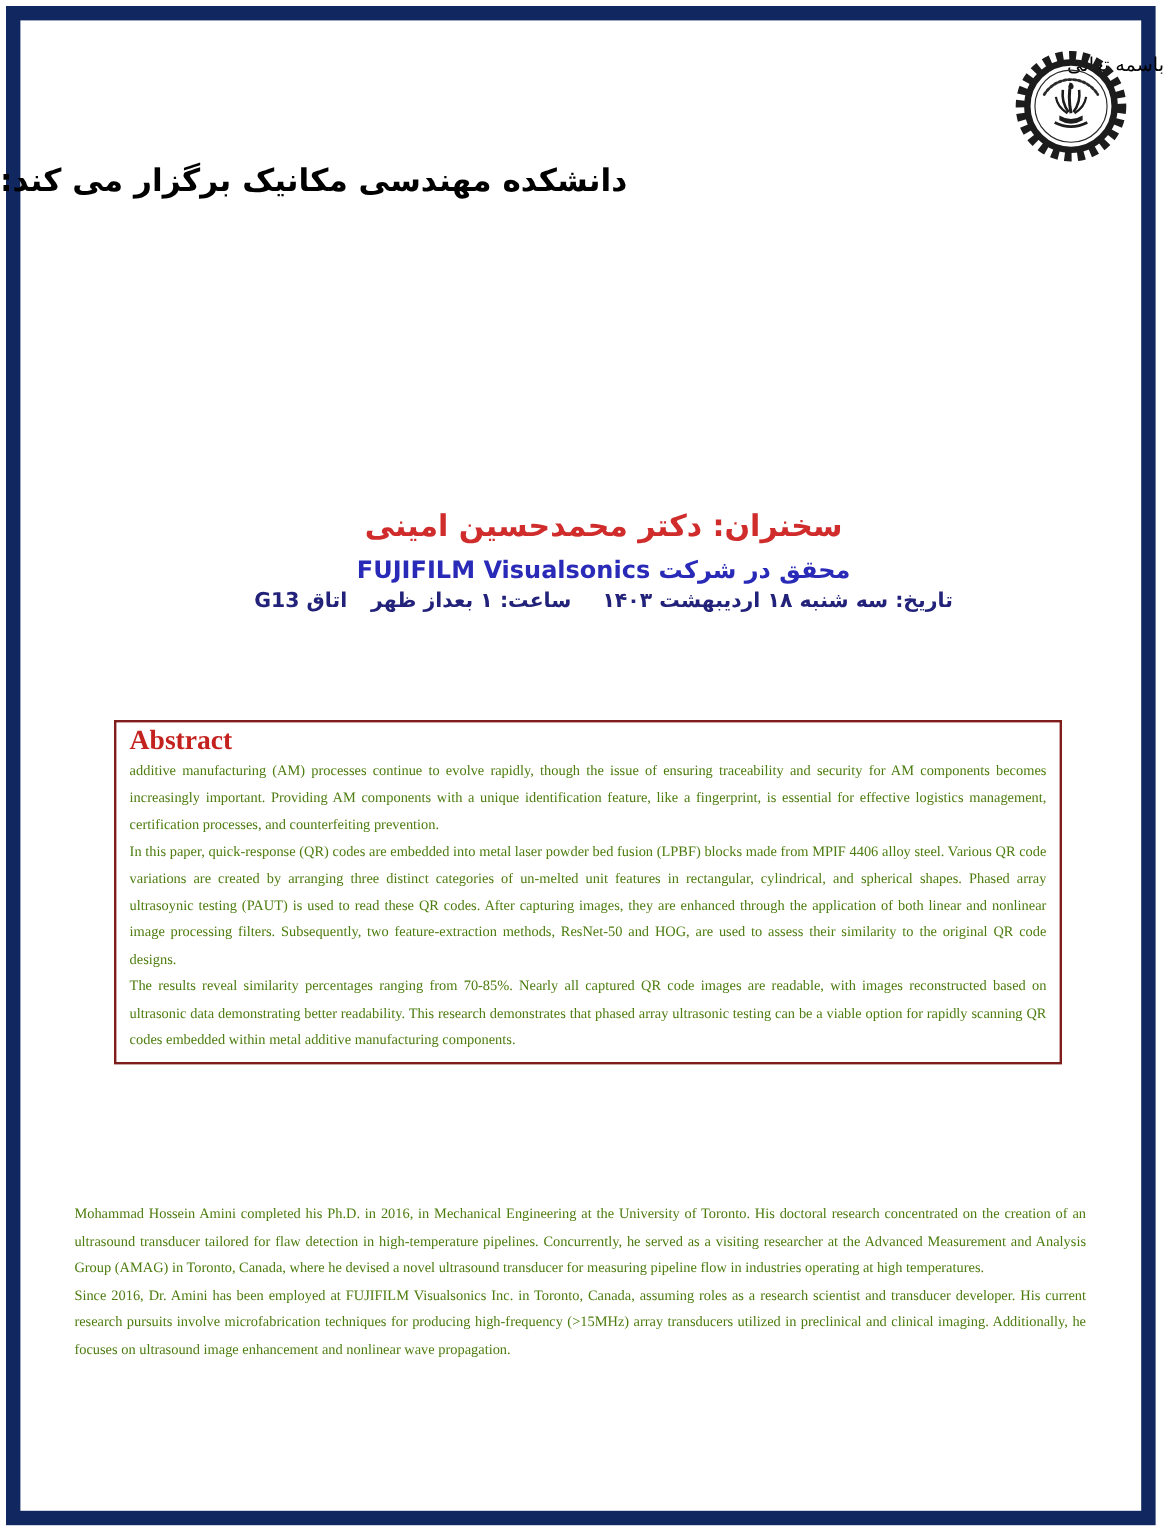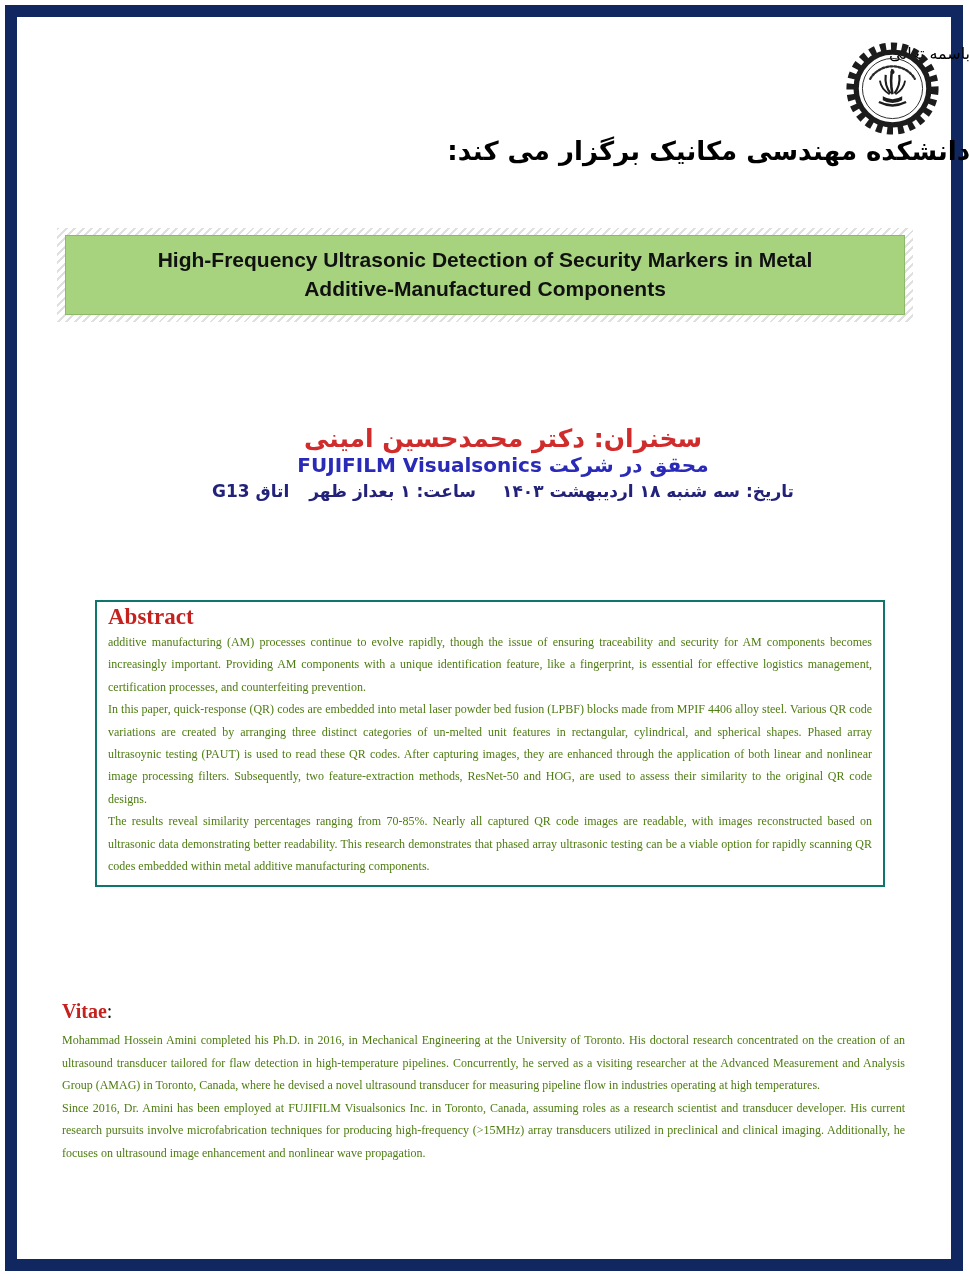--- a/index.html
+++ b/index.html
@@ -24,21 +24,21 @@
     font-size:16px;color:#000000;
     direction:rtl;
   }
   
   .logo{
     position:absolute;top:40px;left:844px;width:97px;height:97px;
   }
   
   .org-heading{
     position:absolute;top:136px;left:0;width:100%;
-    text-align:right;direction:rtl;
+    text-align:left;direction:rtl;
     font-family:"DejaVu Sans",sans-serif;
     font-weight:bold;font-size:26px;color:#000000;
   }
   
   .title-hatch{
     position:absolute;left:57px;top:228px;width:856px;
     padding:7px 8px;box-sizing:border-box;
     background:repeating-linear-gradient(135deg,#e0e0e0 0 2px,#ffffff 2px 6px);
   }
   .title-banner{
@@ -54,35 +54,35 @@
   
   .speaker-block{
     position:absolute;top:424px;right:176px;
     text-align:center;direction:rtl;
     font-family:"DejaVu Sans",sans-serif;
   }
   .speaker-name{
     font-size:25px;font-weight:bold;color:#d02c2c;
   }
   .speaker-affiliation{
-    margin-top:0;
+    margin-top:10px;
     font-size:20px;font-weight:bold;color:#2a2ab8;
   }
   .speaker-datetime{
     margin-top:4px;
     font-size:17px;font-weight:bold;color:#22227a;
   }
   .speaker-datetime span{display:inline-block;}
   .dt-gap{margin-left:20px;}
   .dt-gap2{margin-left:14px;}
   
   .abstract-box{
     position:absolute;left:95px;top:600px;width:790px;
     box-sizing:border-box;
-    border:2px solid #0f766e;
+    border:2px solid #7f1d1d;
     padding:2px 11px 8px 11px;
     background:#ffffff;
   }
   .abstract-heading{
     font-family:"Liberation Serif",serif;
     font-weight:bold;font-size:23px;color:#c4221f;
     margin:0 0 1px 0;
   }
   .abstract-box p, .vitae p{
     margin:0;
@@ -128,43 +128,36 @@
       <path d="M37 42 C38 49 42 53 47 56" fill="none" stroke="#1c1c1c" stroke-width="1.9"></path>
       <path d="M63 42 C62 49 58 53 53 56" fill="none" stroke="#1c1c1c" stroke-width="1.9"></path>
       <path d="M40 58 Q50 64 60 58 L60 62 Q50 68 40 62 Z" fill="#1c1c1c"></path>
       <path d="M36 64 Q50 71 64 64" fill="none" stroke="#1c1c1c" stroke-width="2.4"></path>
       <circle cx="50" cy="33" r="2.2" fill="#1c1c1c"></circle>
     </svg>
   </div>
 
   <div class="org-heading">دانشکده مهندسی مکانیک برگزار می کند:</div>
 
-  <div class="title-hatch">
-    <div class="title-banner">
-      <div>High-Frequency Ultrasonic Detection of Security Markers in Metal</div>
-      <div>Additive-Manufactured Components</div>
-    </div>
-  </div>
 
   <div class="speaker-block">
     <div class="speaker-name">سخنران: دکتر محمدحسین امینی</div>
     <div class="speaker-affiliation">محقق در شرکت FUJIFILM Visualsonics</div>
     <div class="speaker-datetime">
       <span class="dt-gap">تاریخ: سه شنبه ۱۸ اردیبهشت ۱۴۰۳</span>
       <span class="dt-gap2">ساعت: ۱ بعداز ظهر</span>
       <span>اتاق G13</span>
     </div>
   </div>
 
   <div class="abstract-box">
     <div class="abstract-heading">Abstract</div>
     <p>additive manufacturing (AM) processes continue to evolve rapidly, though the issue of ensuring traceability and security for AM components becomes increasingly important. Providing AM components with a unique identification feature, like a fingerprint, is essential for effective logistics management, certification processes, and counterfeiting prevention.</p>
     <p>In this paper, quick-response (QR) codes are embedded into metal laser powder bed fusion (LPBF) blocks made from MPIF 4406 alloy steel. Various QR code variations are created by arranging three distinct categories of un-melted unit features in rectangular, cylindrical, and spherical shapes. Phased array ultrasoynic testing (PAUT) is used to read these QR codes. After capturing images, they are enhanced through the application of both linear and nonlinear image processing filters. Subsequently, two feature-extraction methods, ResNet-50 and HOG, are used to assess their similarity to the original QR code designs.</p>
     <p>The results reveal similarity percentages ranging from 70-85%. Nearly all captured QR code images are readable, with images reconstructed based on ultrasonic data demonstrating better readability. This research demonstrates that phased array ultrasonic testing can be a viable option for rapidly scanning QR codes embedded within metal additive manufacturing components.</p>
   </div>
 
   <div class="vitae">
-    <div class="vitae-heading"><span>Vitae</span><span class="colon">:</span></div>
     <p>Mohammad Hossein Amini completed his Ph.D. in 2016, in Mechanical Engineering at the University of Toronto. His doctoral research concentrated on the creation of an ultrasound transducer tailored for flaw detection in high-temperature pipelines. Concurrently, he served as a visiting researcher at the Advanced Measurement and Analysis Group (AMAG) in Toronto, Canada, where he devised a novel ultrasound transducer for measuring pipeline flow in industries operating at high temperatures.</p>
     <p>Since 2016, Dr. Amini has been employed at FUJIFILM Visualsonics Inc. in Toronto, Canada, assuming roles as a research scientist and transducer developer. His current research pursuits involve microfabrication techniques for producing high-frequency (&gt;15MHz) array transducers utilized in preclinical and clinical imaging. Additionally, he focuses on ultrasound image enhancement and nonlinear wave propagation.</p>
   </div>
 
 </div>
 
 </body></html>

